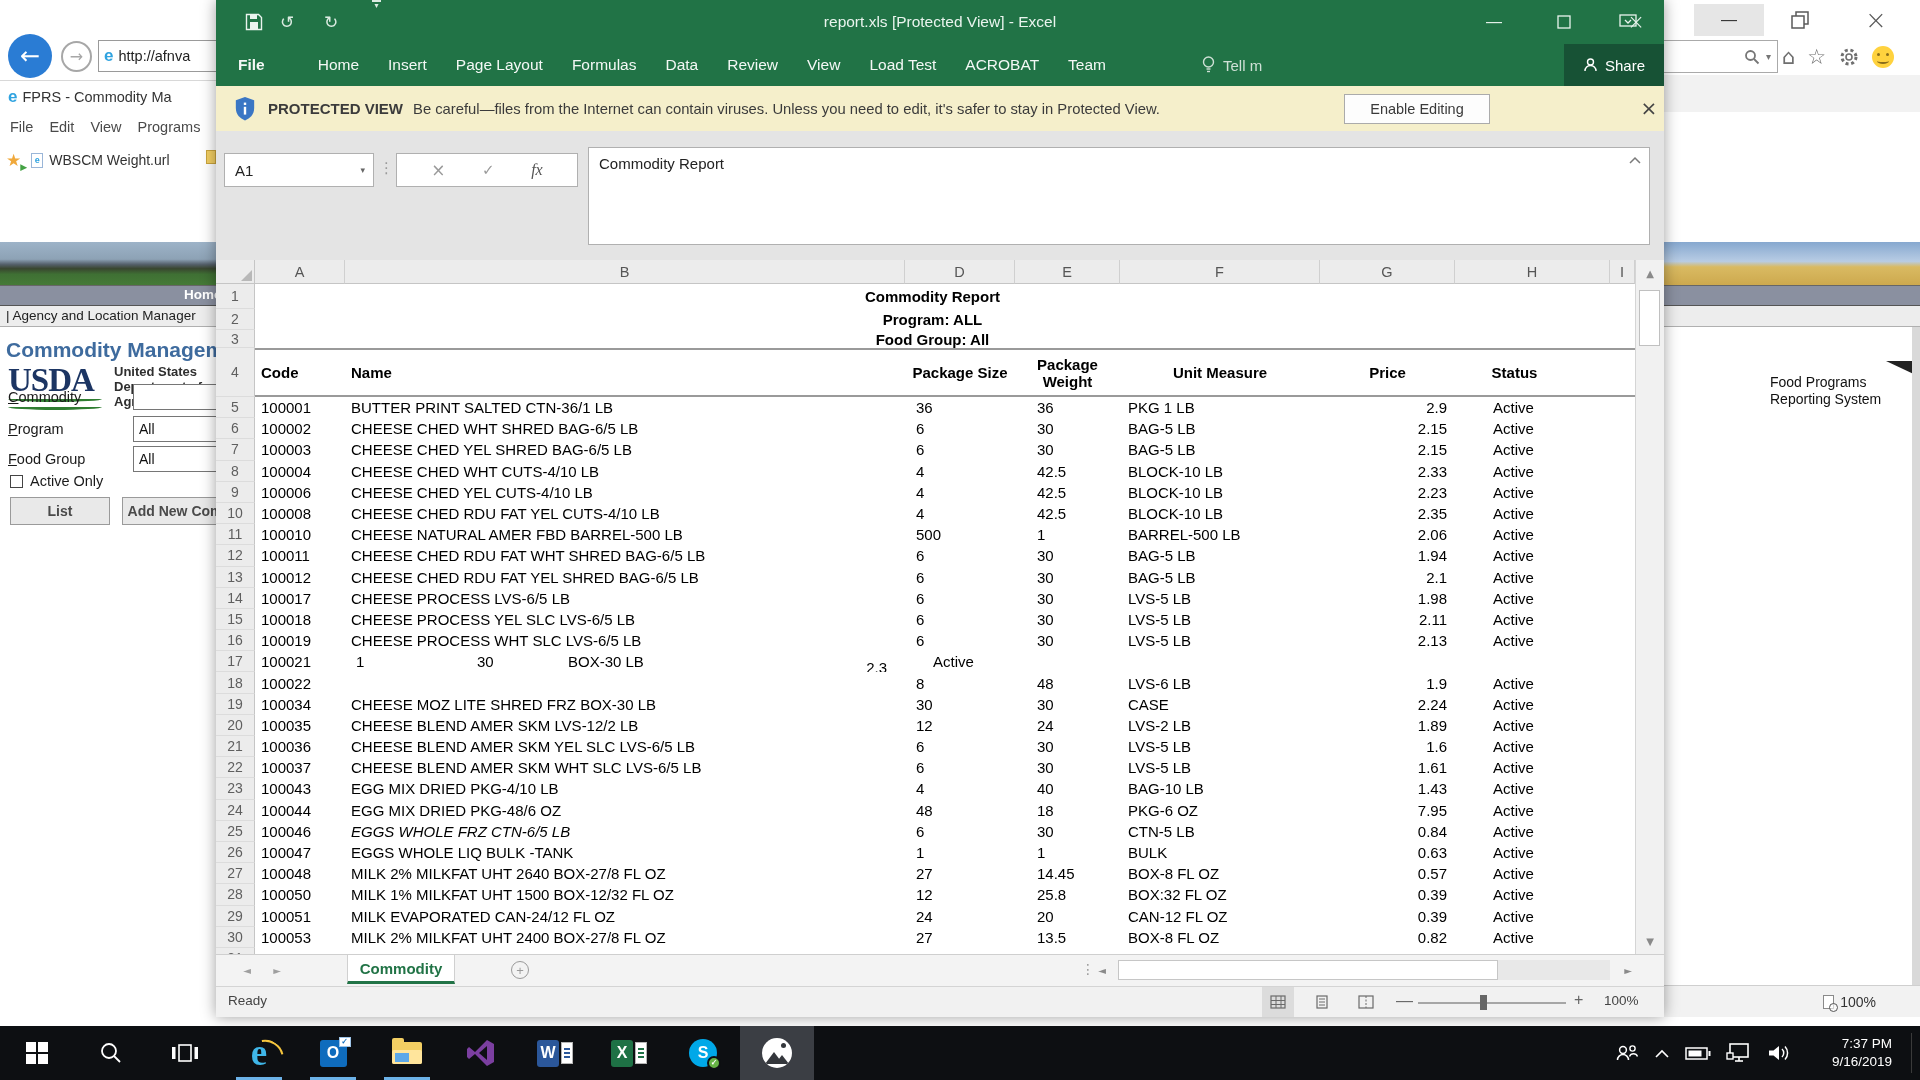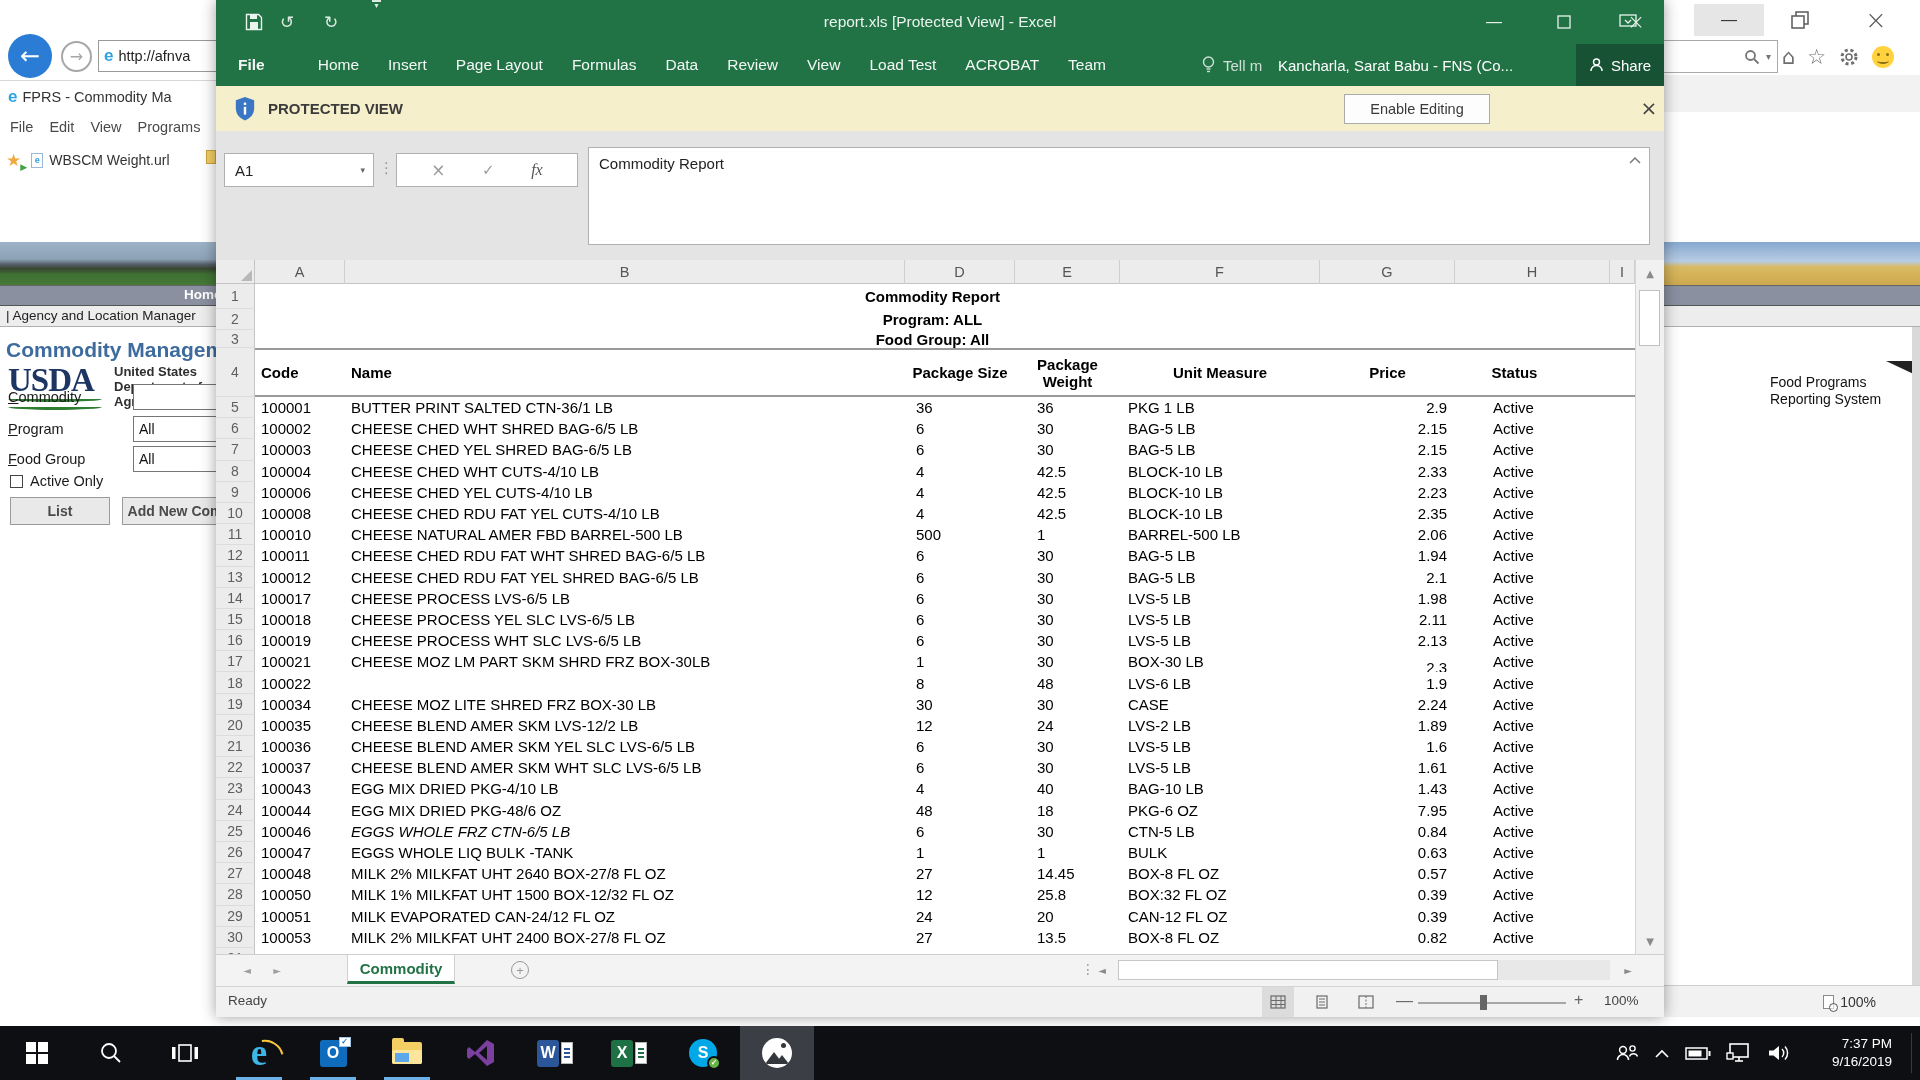--- a/index.html
+++ b/index.html
@@ -107,21 +107,21 @@
     align-items:center; justify-content:center; color:#eaf4ee; }
   .xl-tabsrow { left:0; top:44px; width:1448px; height:42px; background:#217346;
     display:flex; align-items:center; }
   #ribbon-tabs { display:flex; align-items:center; gap:29px; padding-left:22px;
     color:rgba(255,255,255,.95); font-size:15.5px; white-space:nowrap; }
   .rtab-file { margin-right:24px; font-weight:bold; }
   .xl-tellme { left:985px; top:44px; height:42px; display:flex; align-items:center; gap:7px;
     color:#cfe0d6; font-size:15px; }
   .xl-account { left:1062px; top:44px; height:42px; display:flex; align-items:center;
     color:#fff; font-size:15px; width:276px; overflow:hidden; white-space:nowrap; }
-  .xl-share { right:0; top:44px; width:88px; height:42px; background:#175235;
+  .xl-share { right:0; top:44px; width:100px; height:42px; background:#175235;
     display:flex; align-items:center; justify-content:center; gap:7px; color:#fff; font-size:15px; }
   
   .xl-banner { left:0; top:86px; width:1448px; height:45px; background:#f5efcb;
     display:flex; align-items:center; }
   .pv-label { font-weight:bold; font-size:15px; color:#3b3b3b; margin-left:12px; white-space:nowrap; }
   .pv-msg { font-size:14.8px; color:#3b3b3b; margin-left:10px; white-space:nowrap; }
   .pv-btn { position:absolute; left:1128px; top:8px; width:146px; height:30px; background:#fdfdfd;
     border:1px solid #ababab; font-size:14.5px; color:#3a3a3a; display:flex; align-items:center;
     justify-content:center; }
   .pv-close { position:absolute; left:1420px; top:9px; width:26px; height:26px; color:#444;
@@ -441,36 +441,36 @@
         </div>
     </div>
     <div class="abs xl-tellme">
       <svg width="15" height="20" viewBox="0 0 15 20">
           <circle cx="7.5" cy="7" r="5" fill="none" stroke="#cfe0d6" stroke-width="1.4"></circle>
           <line x1="5.5" y1="14" x2="9.5" y2="14" stroke="#cfe0d6" stroke-width="1.4"></line>
           <line x1="6" y1="16.5" x2="9" y2="16.5" stroke="#cfe0d6" stroke-width="1.4"></line>
         </svg>
       <span>Tell m</span>
     </div>
-    <div class="abs xl-account">Kancharla, Sarat Babu - FNS (Co...</div>
     <div class="abs xl-share">
       <svg width="15" height="16" viewBox="0 0 15 16">
           <circle cx="7.5" cy="5" r="3" fill="none" stroke="#fff" stroke-width="1.4"></circle>
           <path d="M2 14 a5.5 5.5 0 0 1 11 0" fill="none" stroke="#fff" stroke-width="1.4"></path>
         </svg>
       <span>Share</span>
     </div>
 
     <div class="abs xl-banner">
       <svg width="22" height="26" viewBox="0 0 24 28" style="margin-left:18px;">
           <path d="M12 1 22 4.5 V13 c0 7-4.5 11.5-10 13.5 C6.5 24.5 2 20 2 13 V4.5 Z" fill="#3a76c4"></path>
           <rect x="10.7" y="7" width="2.6" height="2.6" fill="#fff"></rect>
           <rect x="10.7" y="11.6" width="2.6" height="8.5" fill="#fff"></rect>
         </svg>
       <span class="pv-label">PROTECTED VIEW</span>
+      <span class="pv-msg">Be careful—files from the Internet can contain viruses. Unless you need to edit, it's safer to stay in Protected View.</span>
       <div class="pv-btn">
           <span>Enable Editing</span>
         </div>
       <div class="pv-close">
           <span>×</span>
         </div>
     </div>
 
     <div class="abs xl-formulazone">
       <div class="abs namebox">
@@ -656,21 +656,20 @@
           <div class="cell d-size" style="width: 110px;">6</div>
           <div class="cell d-weight" style="width: 105px;">30</div>
           <div class="cell d-unit" style="width: 200px;">LVS-5 LB</div>
           <div class="cell d-price" style="width: 135px;">2.13</div>
           <div class="cell d-status" style="width: 155px;">Active</div>
           <div class="cell d-pad" style="width: 25px;"></div>
         </div>
         <div class="grow drow" style="height: 21.2px;">
           <div class="gut">17</div>
           <div class="cell d-code" style="width: 90px;">100021</div>
-          <div class="cell d-name" style="width: 560px;">CHEESE MOZ LM PART SKM SHRD FRZ BOX-30LB</div>
           <div class="cell d-size" style="width: 110px;">1</div>
           <div class="cell d-weight" style="width: 105px;">30</div>
           <div class="cell d-unit" style="width: 200px;">BOX-30 LB</div>
           <div class="cell d-price" style="width: 135px; margin-top: 12px;">2.3</div>
           <div class="cell d-status" style="width: 155px;">Active</div>
           <div class="cell d-pad" style="width: 25px;"></div>
         </div>
         <div class="grow drow" style="height: 21.2px;">
           <div class="gut">18</div>
           <div class="cell d-code" style="width: 90px;">100022</div>

